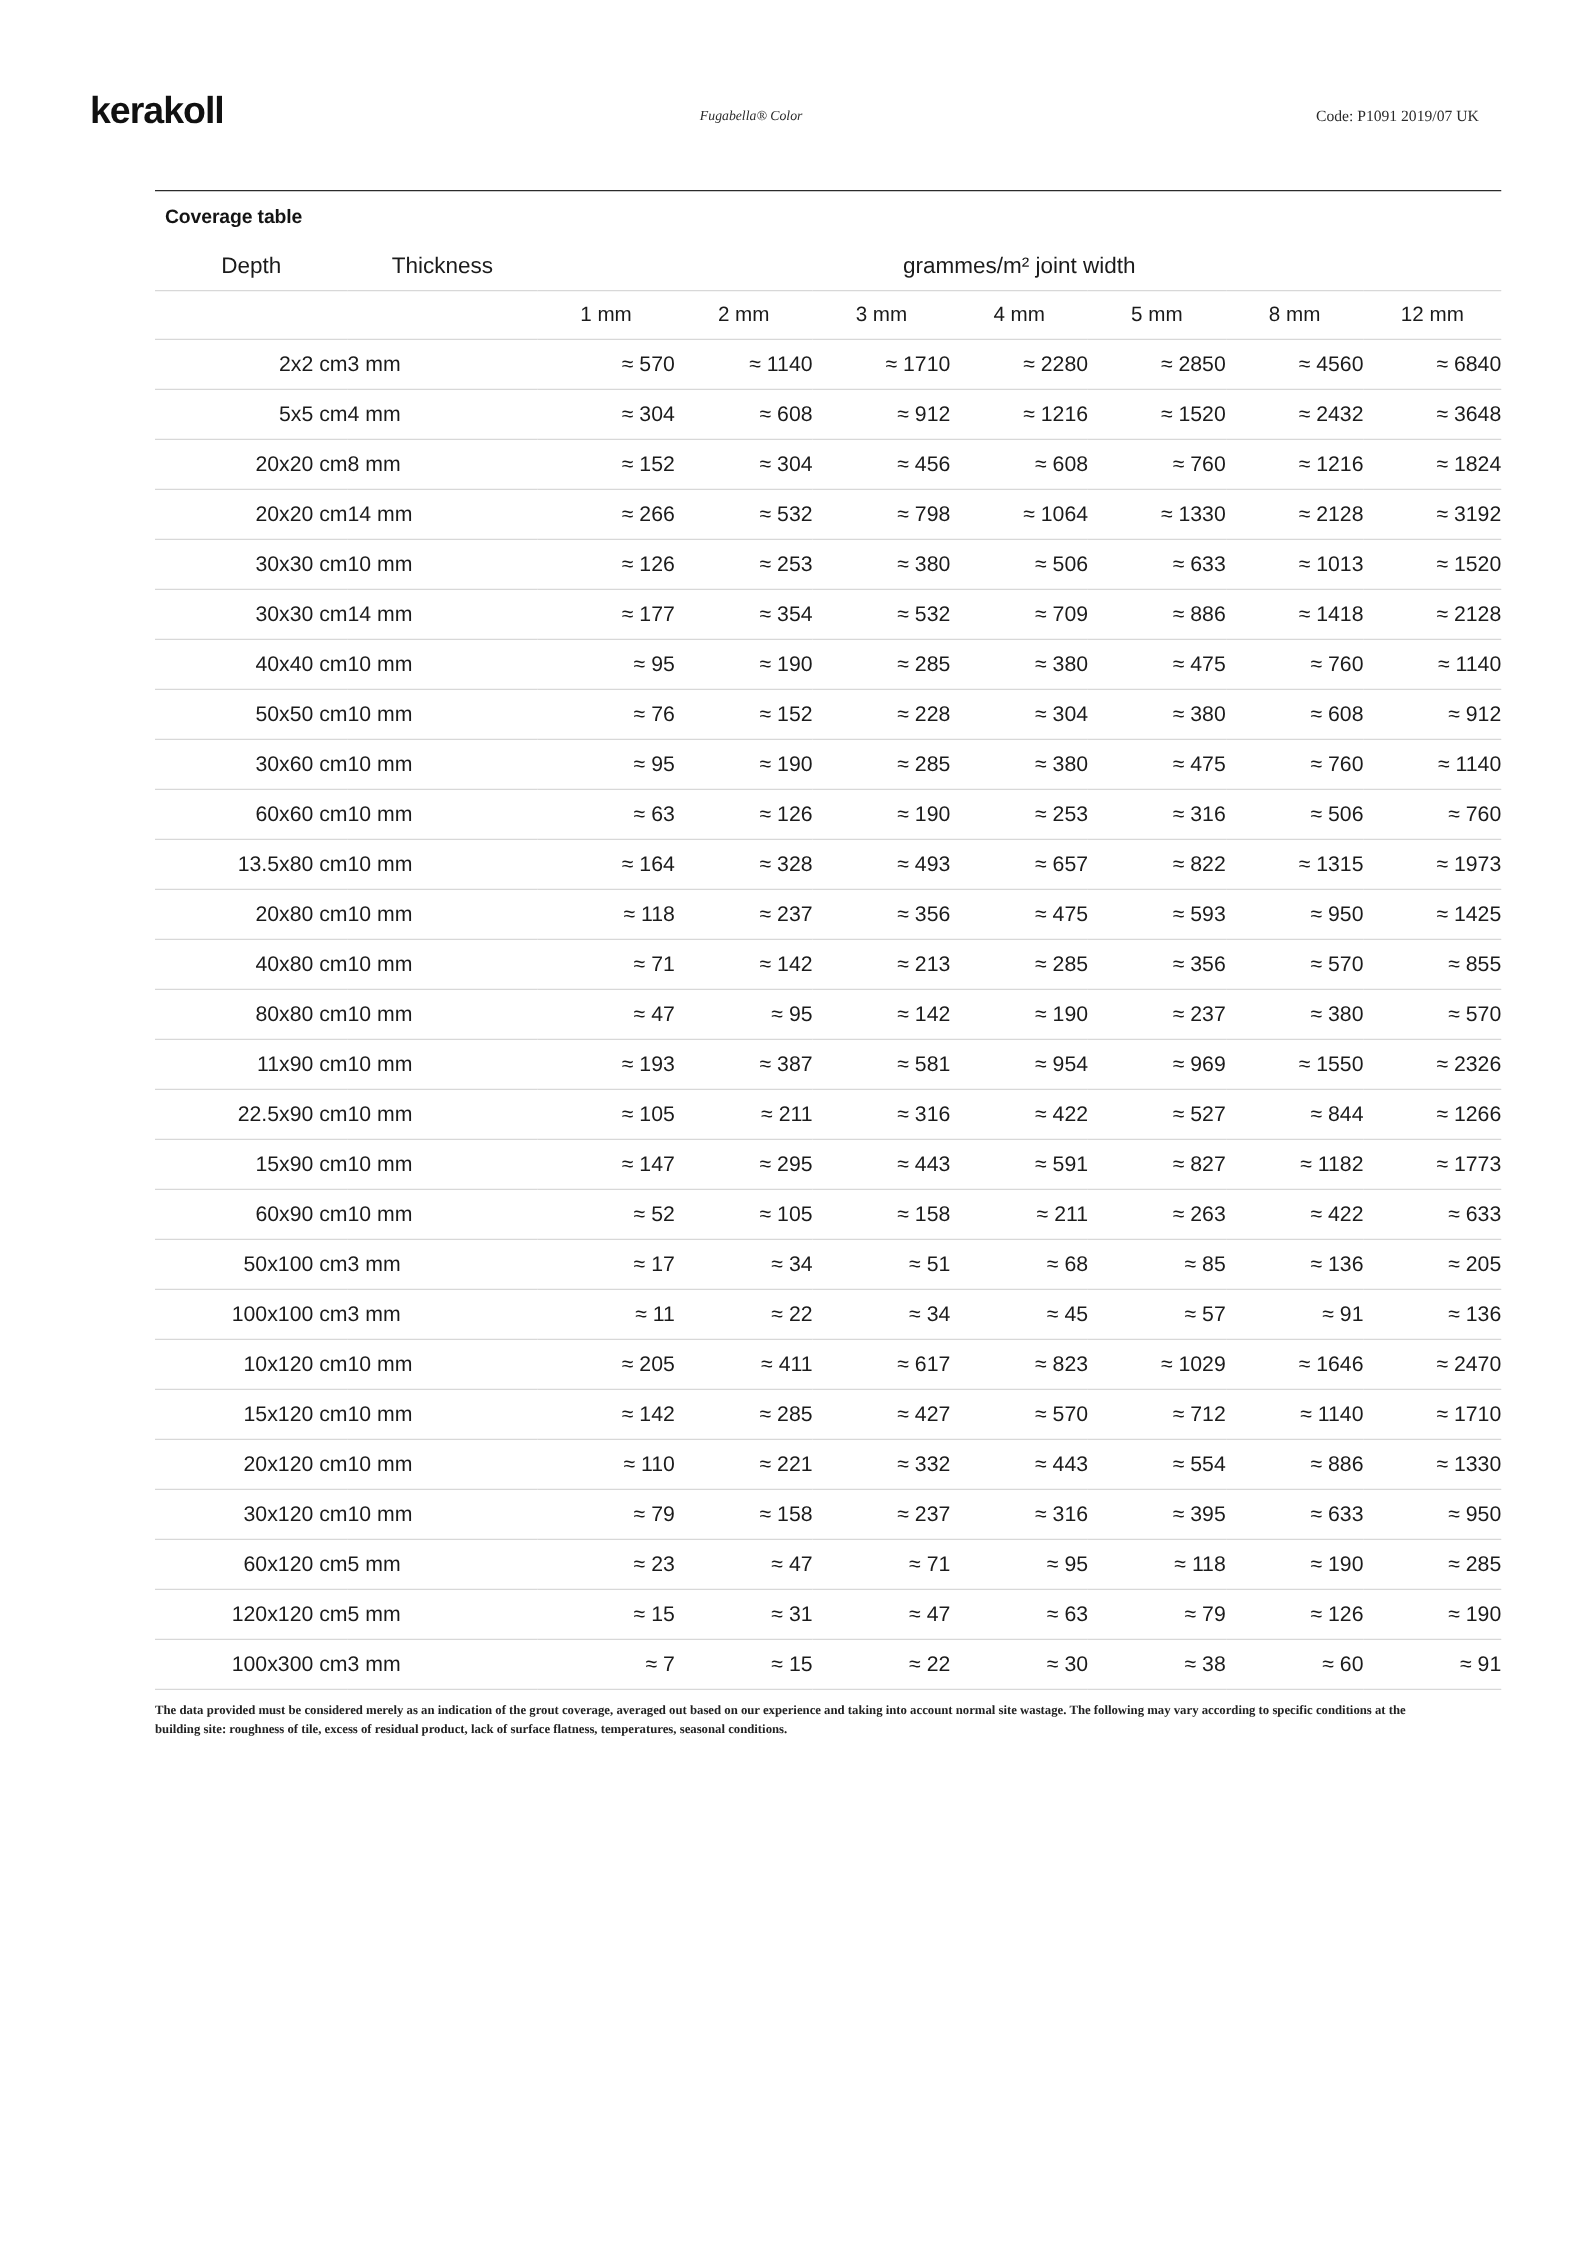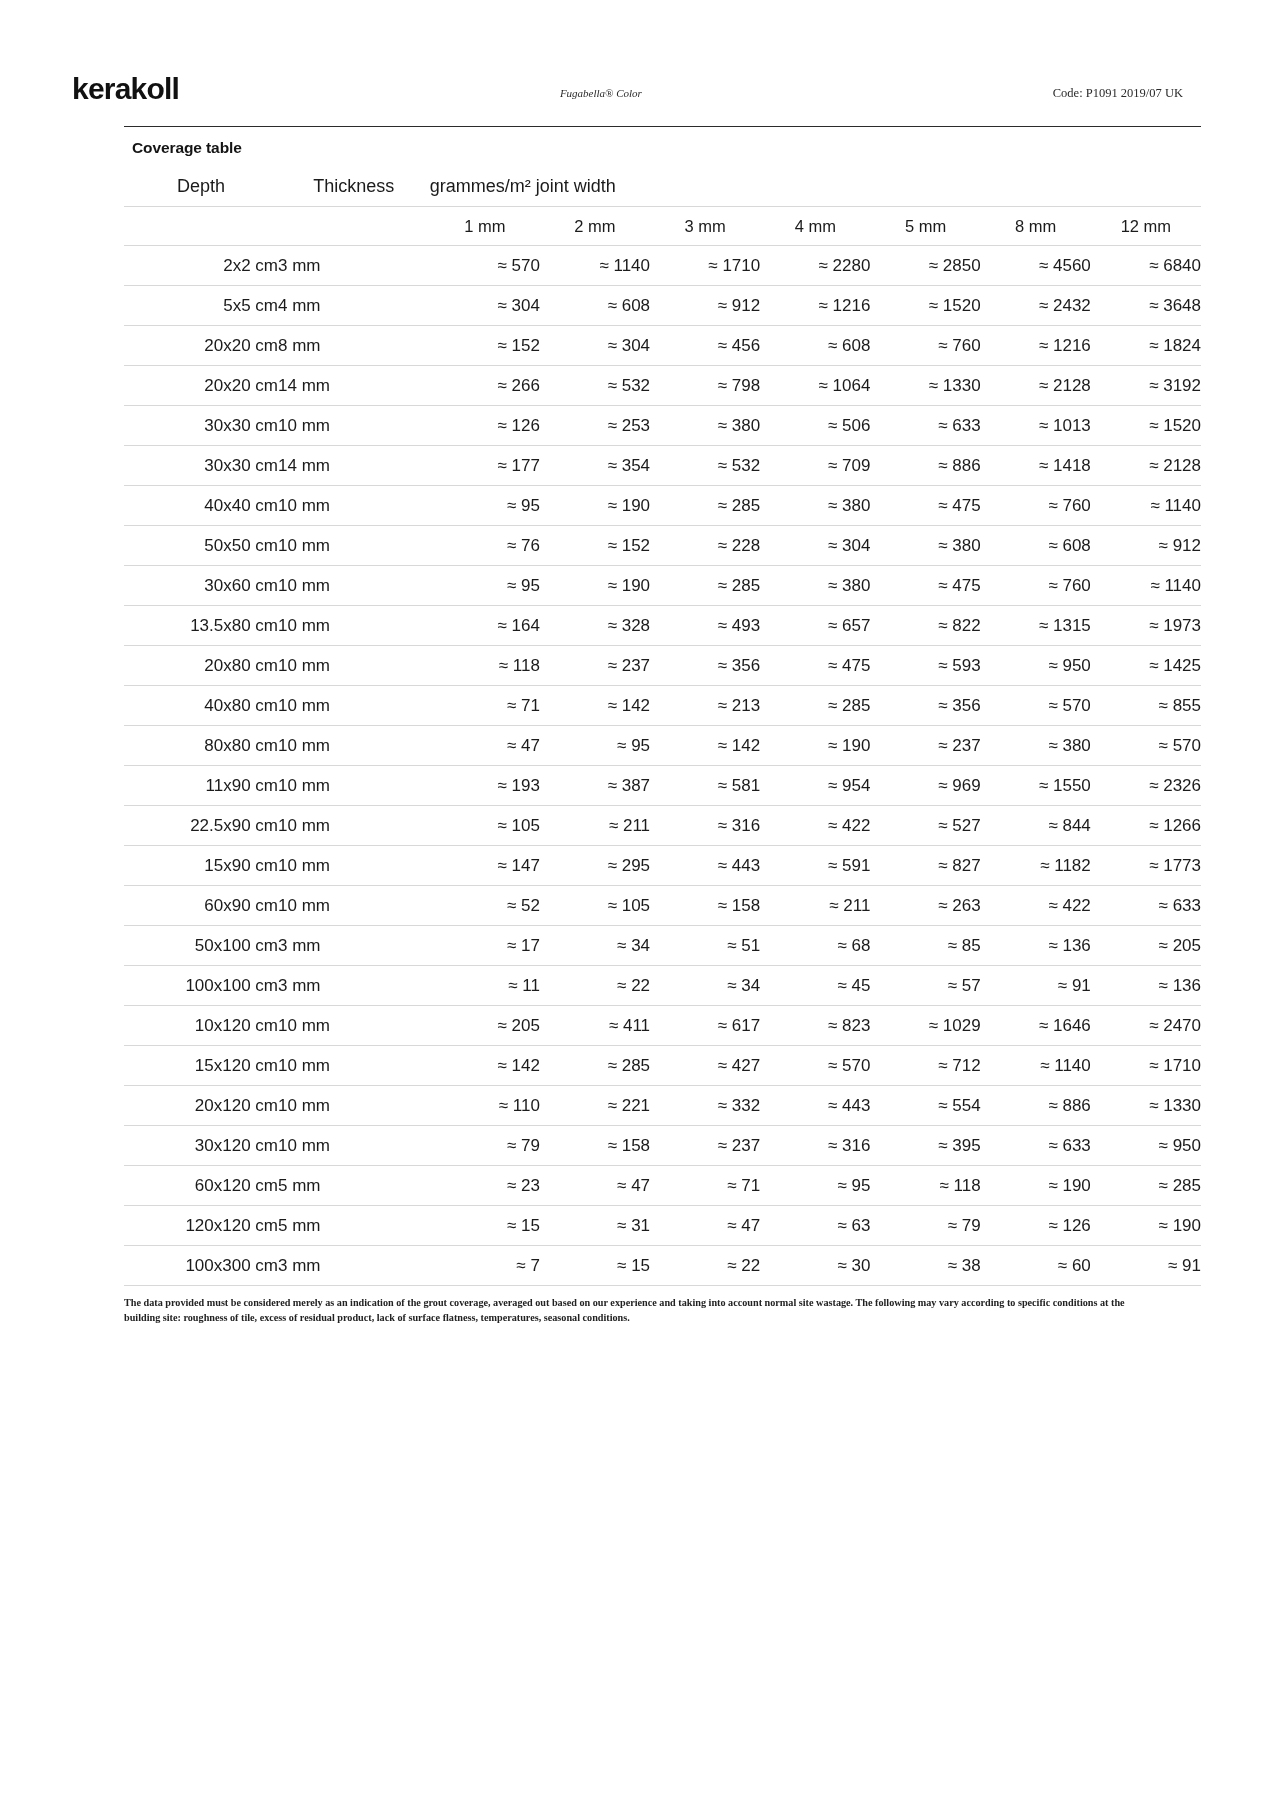--- a/index.html
+++ b/index.html
@@ -52,21 +52,21 @@
     flex: 0 0 auto;
     font-family: "Liberation Serif", serif;
     font-size: 12.5px;
     color: #2a2a2a;
     padding-top: 8px;
     white-space: nowrap;
   }
 
   
   .table-wrap {
-    margin: 6px 72px 0 124px;
+    margin: 32px 72px 0 124px;
     border-top: 1.4px solid #2b2b2b;
   }
   .section-title {
     font-family: "Liberation Sans", sans-serif;
     font-weight: bold;
     font-size: 15.5px;
     color: #141414;
     padding: 12px 0 10px 8px;
     letter-spacing: -0.1px;
   }
@@ -93,21 +93,21 @@
   }
   .hdr-row1 .depth-h {
     text-align: center;
     width: 130px;
   }
   .hdr-row1 .thick-h {
     text-align: center;
     width: 128px;
   }
   .hdr-row1 .joint-h {
-    text-align: left;
+    text-align: center;
   }
 
   .hdr-row2 td {
     height: 38px;
     vertical-align: middle;
     font-size: 16.5px;
     text-align: center;
   }
   .hdr-row2 .blank {
     border-bottom: 0.8px solid #d8d8d8;
@@ -285,20 +285,31 @@
             <td class="c-thick">10 mm</td>
             <td class="c-val">≈ 95</td>
             <td class="c-val">≈ 190</td>
             <td class="c-val">≈ 285</td>
             <td class="c-val">≈ 380</td>
             <td class="c-val">≈ 475</td>
             <td class="c-val">≈ 760</td>
             <td class="c-val">≈ 1140</td>
           </tr>
           <tr>
+            <td class="c-depth">60x60 cm</td>
+            <td class="c-thick">10 mm</td>
+            <td class="c-val">≈ 63</td>
+            <td class="c-val">≈ 126</td>
+            <td class="c-val">≈ 190</td>
+            <td class="c-val">≈ 253</td>
+            <td class="c-val">≈ 316</td>
+            <td class="c-val">≈ 506</td>
+            <td class="c-val">≈ 760</td>
+          </tr>
+          <tr>
             <td class="c-depth">13.5x80 cm</td>
             <td class="c-thick">10 mm</td>
             <td class="c-val">≈ 164</td>
             <td class="c-val">≈ 328</td>
             <td class="c-val">≈ 493</td>
             <td class="c-val">≈ 657</td>
             <td class="c-val">≈ 822</td>
             <td class="c-val">≈ 1315</td>
             <td class="c-val">≈ 1973</td>
           </tr>

